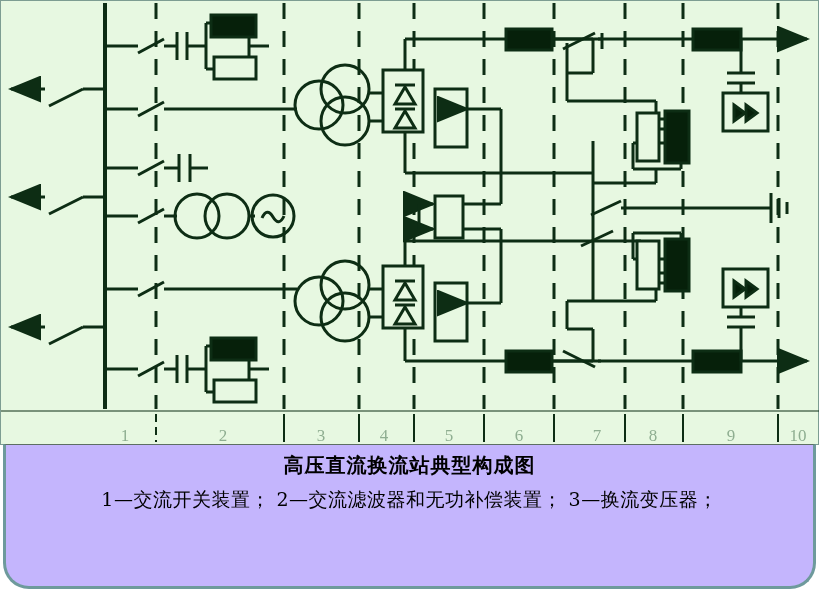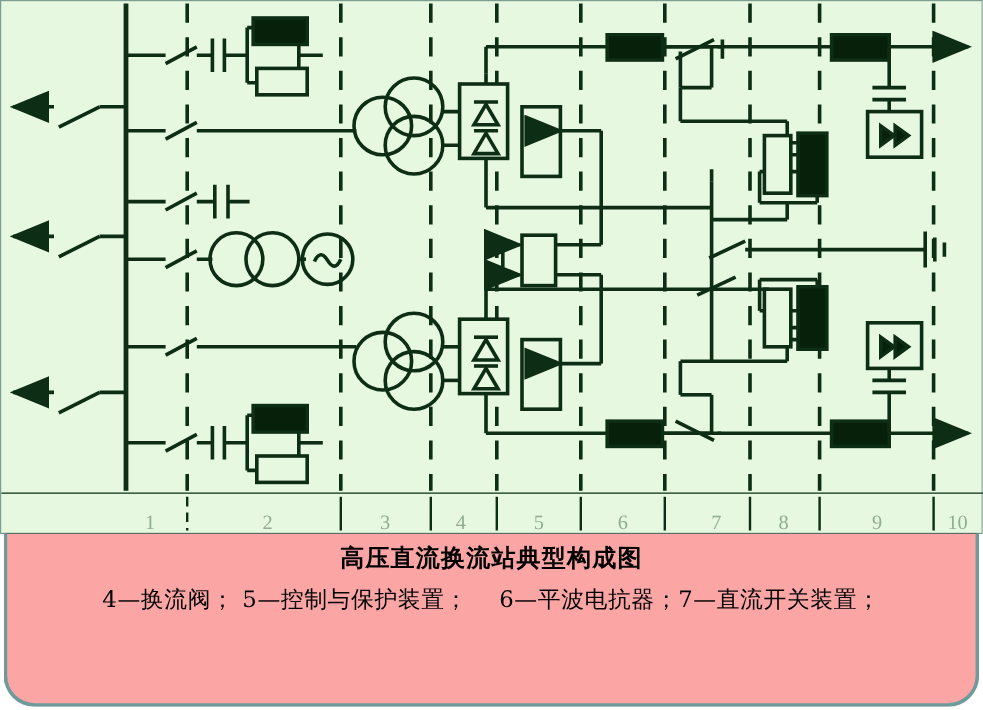--- a/index.html
+++ b/index.html
@@ -12,21 +12,21 @@
     position:absolute;left:0;top:0;width:819px;height:445px;
     background:#e7f8e1;
     border:1px solid #7d9d92;
     box-sizing:border-box;
   }
   #diagram-svg{position:absolute;left:0;top:0;}
 
   
   #caption-panel{
     position:absolute;left:3px;top:444px;width:813px;height:145px;
-    background:#fca5a5;
+    background:#c4b5fd;
     border:3px solid #6e9a9c;
     border-top:1px solid #5d6f63;
     border-radius:0 0 26px 26px;
     box-sizing:border-box;
     text-align:center;
   }
   #caption-title{
     font-size:20px;font-weight:bold;color:#000;
     margin-top:7px;letter-spacing:1px;
     font-family:"DejaVu Sans","Liberation Sans",sans-serif;
@@ -362,16 +362,16 @@
         <text x="652" y="440">8</text>
         <text x="730" y="440">9</text>
         <text x="797" y="440">10</text>
       </g>
 
     </svg>
   </div>
 
   <div id="caption-panel">
     <div id="caption-title">高压直流换流站典型构成图</div>
-    <div class="caption-line">4—换流阀； 5—控制与保护装置； 　6—平波电抗器；7—直流开关装置；</div>
+    <div class="caption-line">1—交流开关装置； 2—交流滤波器和无功补偿装置； 3—换流变压器；</div>
   </div>
 
 </div>
 
 </body></html>

